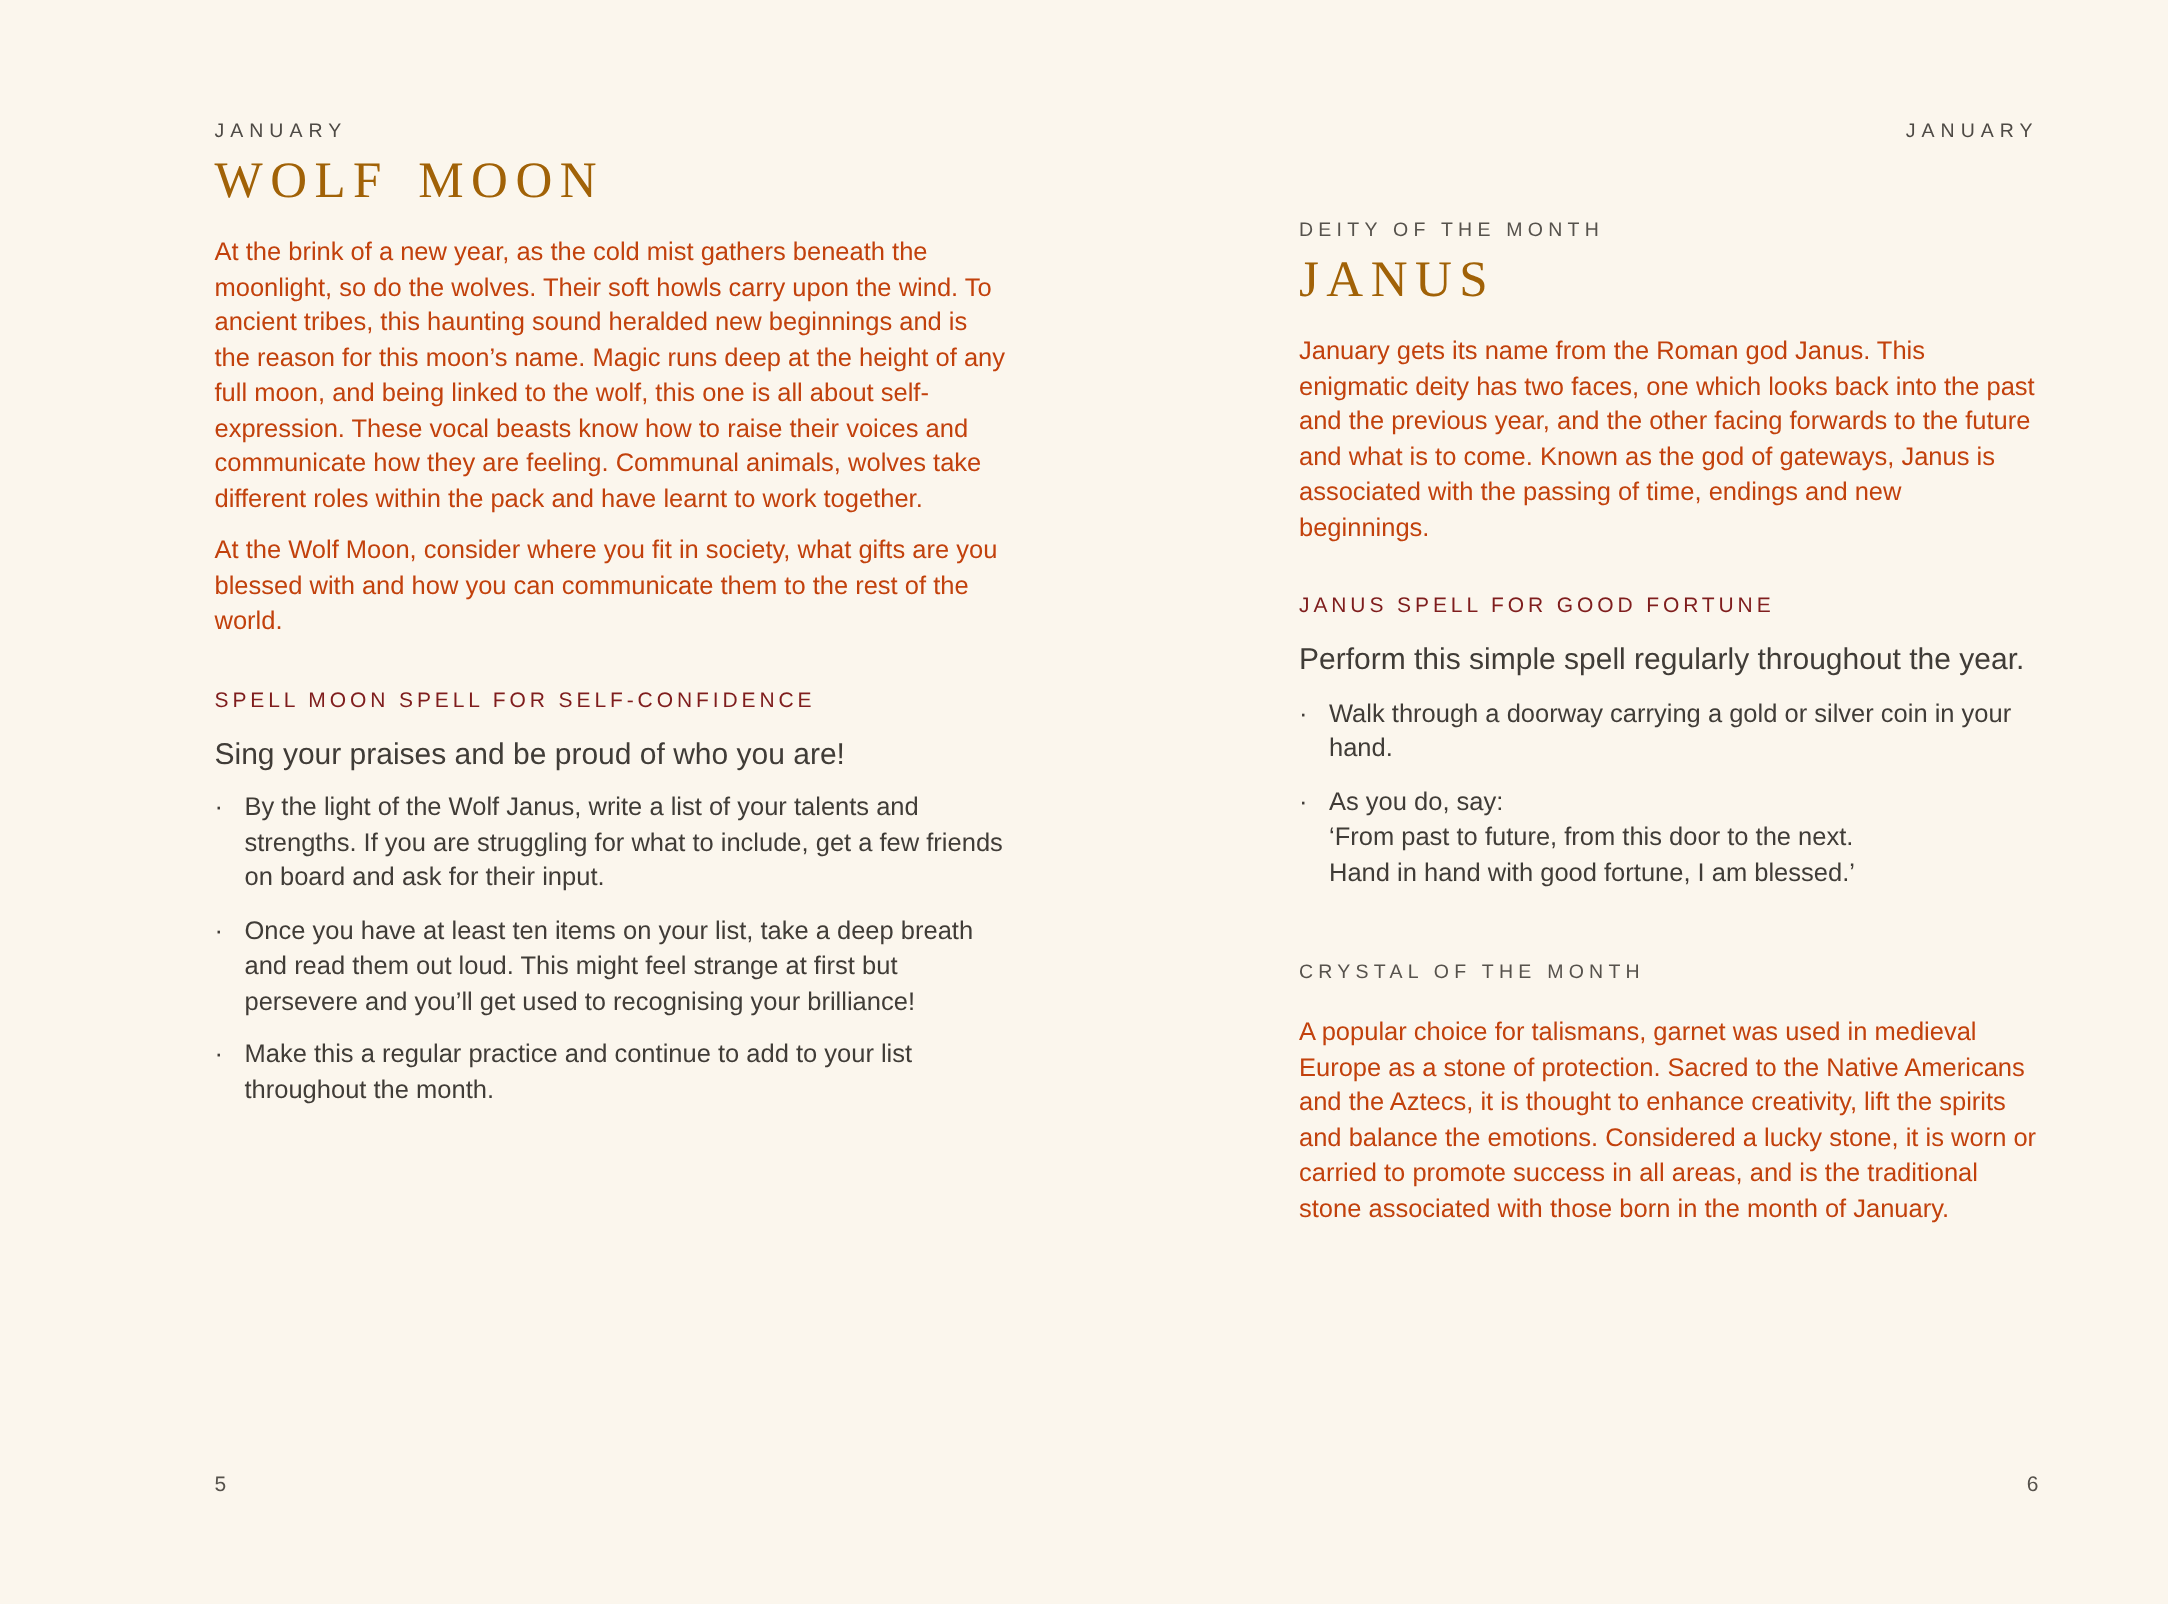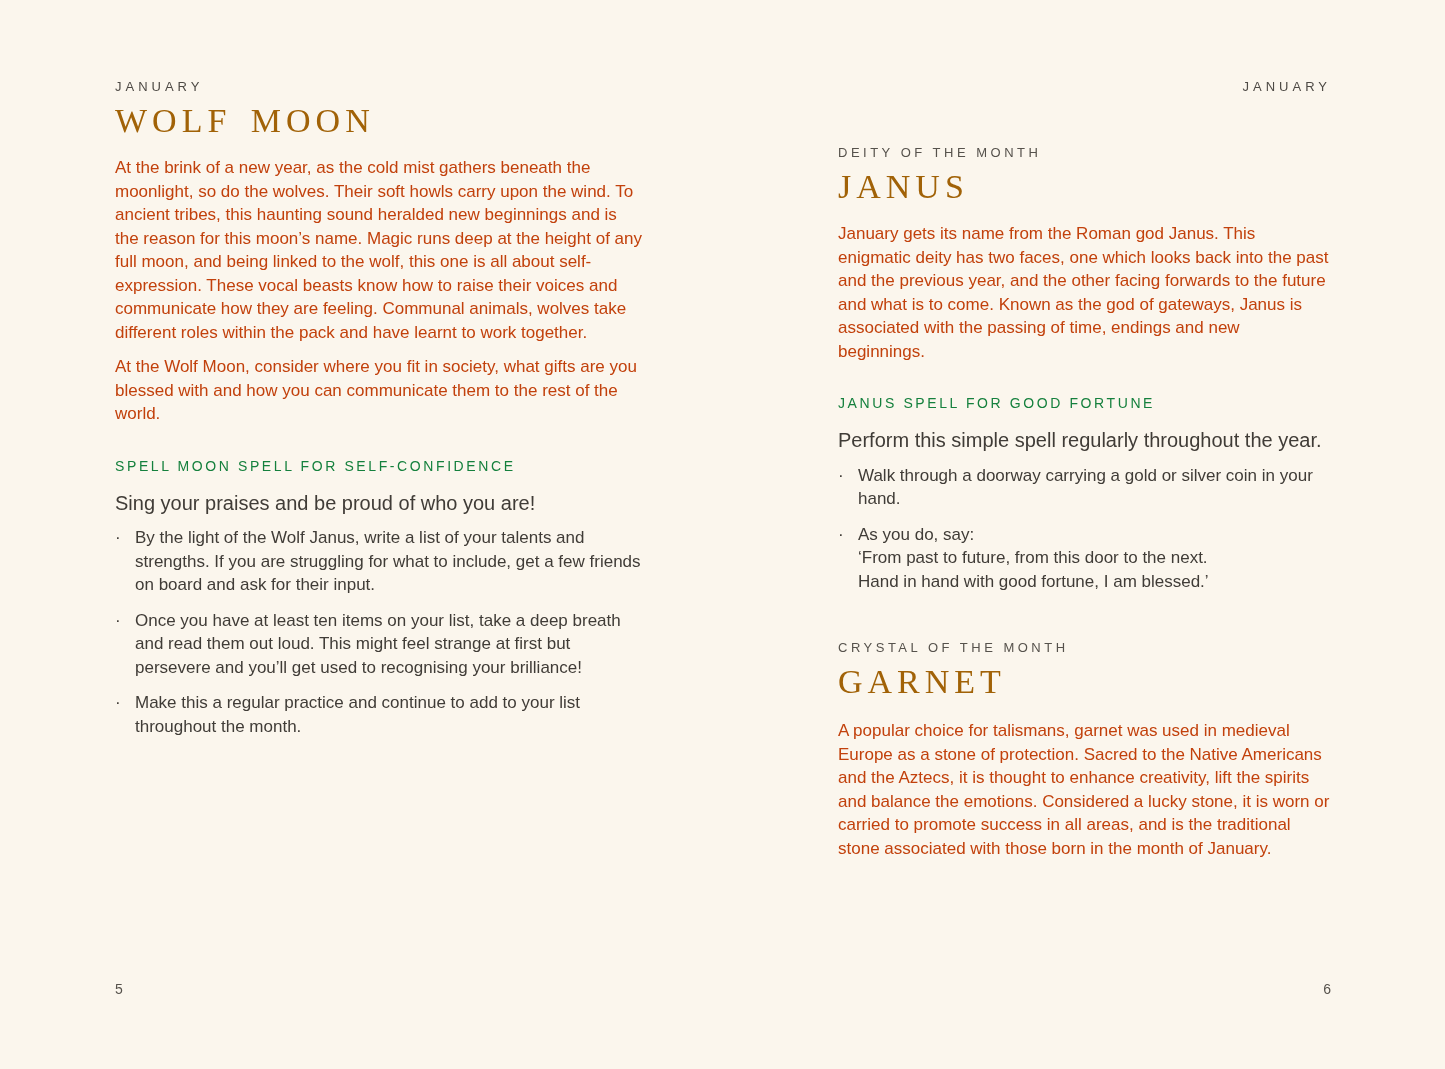--- a/index.html
+++ b/index.html
@@ -8,20 +8,21 @@
     background: #FBF6ED;
     font-family: "Liberation Sans", sans-serif;
     color: #403C37;
     overflow: hidden;
     position: relative;
   }
   .page {
     position: absolute;
     top: 0;
     height: 911px;
+    margin-left: 28px;
   }
   .page.left  { left: 115px; width: 527px; }
   .page.right { left: 838px; width: 493px; }
 
   .running-header {
     padding-top: 80px;
     font-size: 13px;
     letter-spacing: 4px;
     color: #4E4A45;
     line-height: 13px;
@@ -51,21 +52,21 @@
     line-height: 23.5px;
     color: #c2410c;
   }
   .body-para + .body-para { margin-top: 11px; }
 
   .section-heading {
     font-size: 14px;
     font-weight: 500;
     letter-spacing: 2.6px;
     line-height: 14px;
-    color: #15803d;
+    color: #7f1d1d;
     margin-top: 33px;
   }
   .section-intro {
     margin-top: 19px;
     font-size: 20px;
     line-height: 23.5px;
   }
   .bullet-list {
     list-style: none;
     margin-top: 11px;
@@ -153,20 +154,19 @@
       </li>
       <li class="bullet-item">
         <span class="bullet-dot">·</span>
         <span class="bullet-text">As you do, say:
 ‘From past to future, from this door to the next.
 Hand in hand with good fortune, I am blessed.’</span>
       </li>
     </ul>
 
     <div class="eyebrow second">CRYSTAL OF THE MONTH</div>
-    <h1 class="serif-title">GARNET</h1>
 
     <p class="body-para title-second-gap">A popular choice for talismans, garnet was used in medieval Europe as a stone of protection.  Sacred to the Native Americans and the Aztecs, it is thought to enhance creativity, lift the spirits and balance the emotions. Considered a lucky stone, it is worn or carried to promote success in all areas, and is the traditional stone associated with those born in the month of January.</p>
 
     <div class="page-number">6</div>
   </section>
 
 </div>
 
 </body></html>

